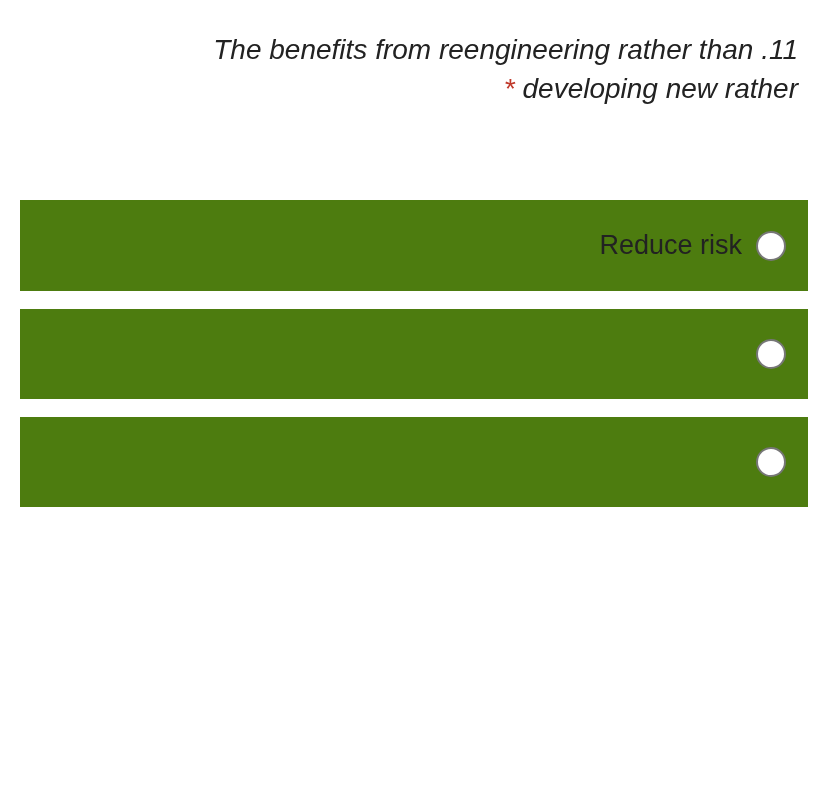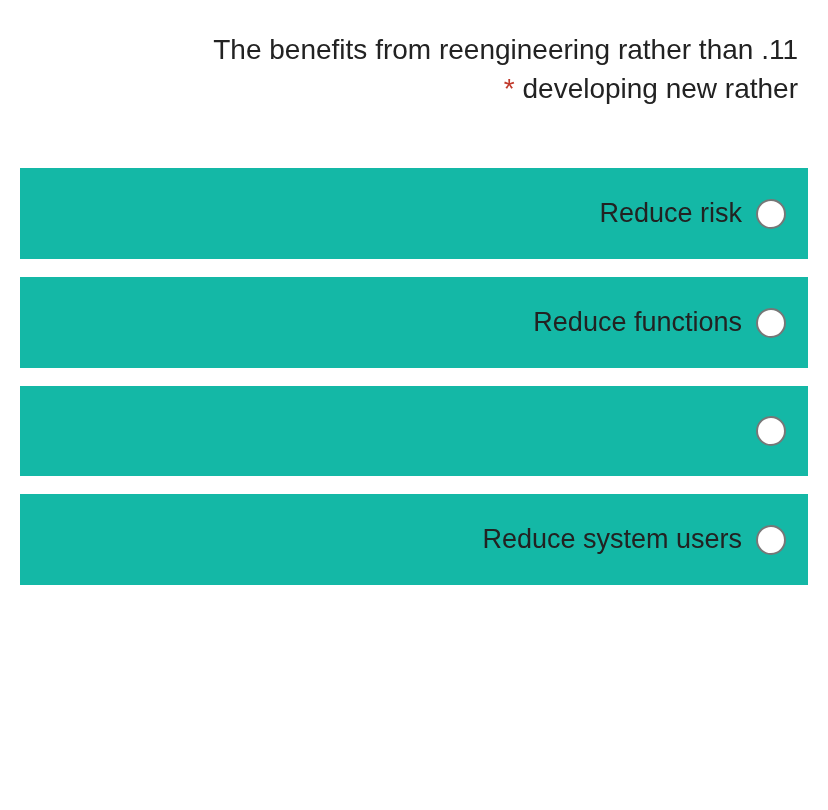--- a/index.html
+++ b/index.html
@@ -15,35 +15,36 @@
       padding: 30px 20px;
     }
     .question-block {
       width: 100%;
     }
     .question-text {
       font-size: 28px;
       color: #222;
       text-align: right;
       line-height: 1.4;
-      margin-bottom: 60px;
+      margin-bottom: 92px;
       padding-left: 40px;
       padding-right: 10px;
+      font-style: italic;
     }
     .required-marker {
       color: #c0392b;
       font-size: 28px;
     }
     .options-container {
       display: flex;
       flex-direction: column;
       gap: 18px;
     }
     .option-row {
-      background: #14b8a6;
+      background: #4d7c0f;
       display: flex;
       flex-direction: row;
       justify-content: flex-end;
       align-items: center;
       padding: 30px 22px 30px 22px;
       gap: 14px;
       cursor: pointer;
     }
     .option-label {
       font-size: 27px;
@@ -69,24 +70,19 @@
     <span class="required-marker">*</span>
     <span>developing new rather</span>
   </div>
 
   <div class="options-container">
     <div class="option-row">
       <span class="option-label">Reduce risk</span>
       <span class="radio-circle"></span>
     </div>
     <div class="option-row">
-      <span class="option-label">Reduce functions</span>
       <span class="radio-circle"></span>
     </div>
     <div class="option-row">
-      <span class="radio-circle"></span>
-    </div>
-    <div class="option-row">
-      <span class="option-label">Reduce system users</span>
       <span class="radio-circle"></span>
     </div>
   </div>
 </div>
 
 </body></html>

